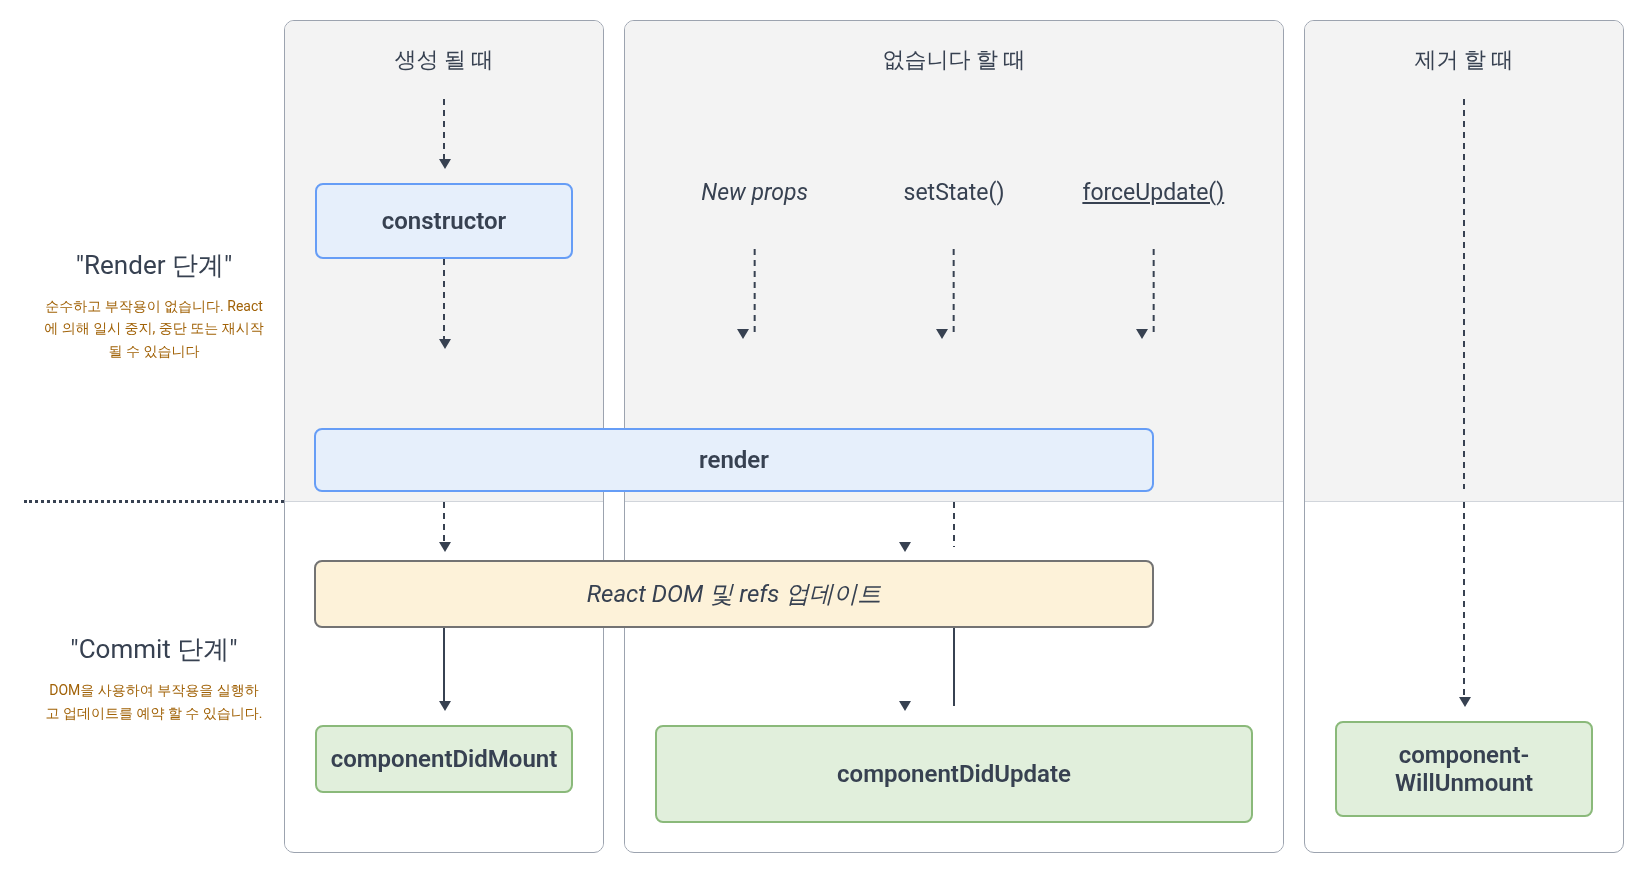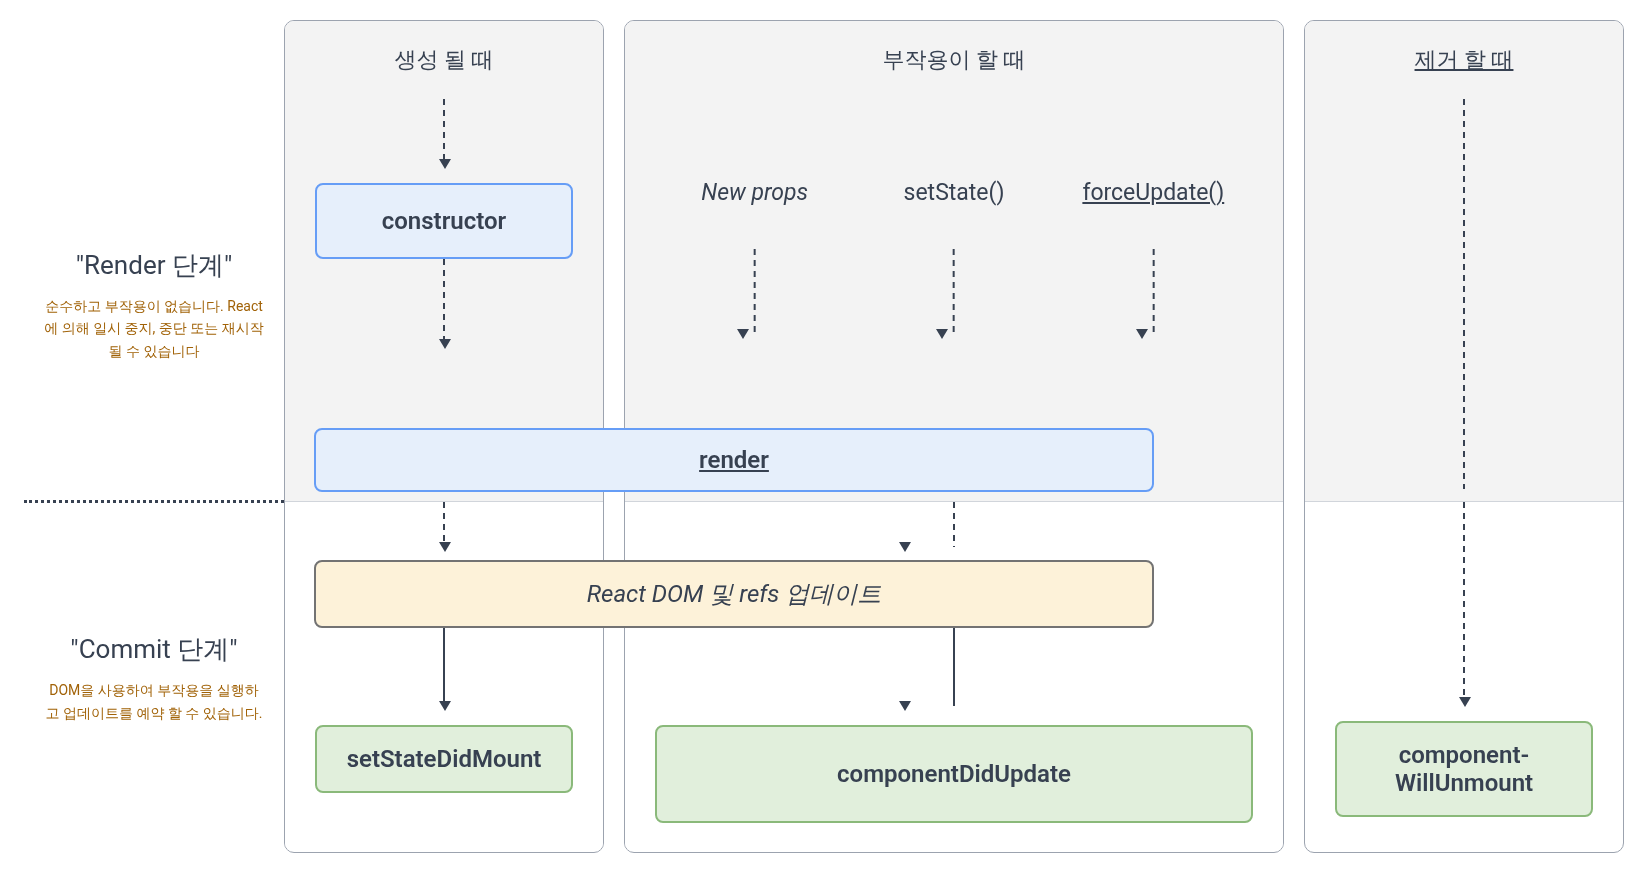--- a/index.html
+++ b/index.html
@@ -173,21 +173,21 @@
     </div>
     <div class="phase-divider"></div>
     <div class="phase-label" style="height: 350px; display:flex; flex-direction:column; justify-content:center;">
       <div class="phase-title">"Commit 단계"</div>
       <div class="phase-desc">DOM을 사용하여 부작용을 실행하고 업데이트를 예약 할 수 있습니다.</div>
     </div>
   </div>
 
   <div class="columns merged-wrapper">
 
-    <div class="merged-box box box-blue" style="left: 30px; top: 408px; width: 840px; text-decoration: underline;">render</div>
+    <div class="merged-box box box-blue" style="left: 30px; top: 408px; width: 840px;">render</div>
 
     <div class="merged-box box box-yellow" style="left: 30px; top: 540px; width: 840px;">React DOM 및 refs 업데이트</div>
 
     <div class="column col-mount">
       <div class="render-phase" style="height: 480px;">
         <div class="column-header">생성 될 때</div>
         
         <svg width="100%" height="80">
           <line x1="50%" y1="0" x2="50%" y2="65" class="arrow-dashed"></line>
           <polygon points="0,0 -6,-10 6,-10" transform="translate(160,70)" class="arrow-head"></polygon>
@@ -212,28 +212,28 @@
         </svg>
         
         <div style="height: 65px;"></div>
         
         <svg width="100%" height="95">
           <line x1="50%" y1="0" x2="50%" y2="80" class="arrow-solid"></line>
           <polygon points="0,0 -6,-10 6,-10" transform="translate(160,85)" class="arrow-head"></polygon>
         </svg>
         
         <div style="padding: 0 30px;">
-          <div class="box box-green" style="padding:18px 10px;">setState­DidMount</div>
+          <div class="box box-green" style="padding:18px 10px;">component­DidMount</div>
         </div>
       </div>
     </div>
 
     <div class="column col-update">
       <div class="render-phase" style="height: 480px;">
-        <div class="column-header">부작용이 할 때</div>
+        <div class="column-header">없습니다 할 때</div>
 
         <div style="height: 80px;"></div>
 
         <div style="display:flex; justify-content:space-around; padding: 0 30px; align-items:flex-start; height:70px;">
           <div class="trigger-label trigger-italic" style="width:33%;">New props</div>
           <div class="trigger-label" style="width:33%;">setState()</div>
           <div class="trigger-label" style="width:33%;text-decoration:underline;">force­Update()</div>
         </div>
 
         <div style="display:flex; justify-content:space-around; padding: 0 30px;">
@@ -267,21 +267,21 @@
           <polygon points="0,0 -6,-10 6,-10" transform="translate(280,85)" class="arrow-head"></polygon>
         </svg>
         
         <div style="padding: 0 30px;">
           <div class="box box-green" style="padding:33px 10px;">componentDidUpdate</div>
         </div>
       </div>
     </div>
 
     <div class="column col-unmount">
-      <div class="render-phase" style="height: 480px; text-decoration: underline;">
+      <div class="render-phase" style="height: 480px;">
         <div class="column-header">제거 할 때</div>
         
         <svg width="100%" height="390">
           <line x1="50%" y1="0" x2="50%" y2="390" class="arrow-dashed"></line>
         </svg>
       </div>
 
       <div class="commit-phase" style="height: 254px;">
         <svg width="100%" height="215">
           <line x1="50%" y1="0" x2="50%" y2="200" class="arrow-dashed"></line>

